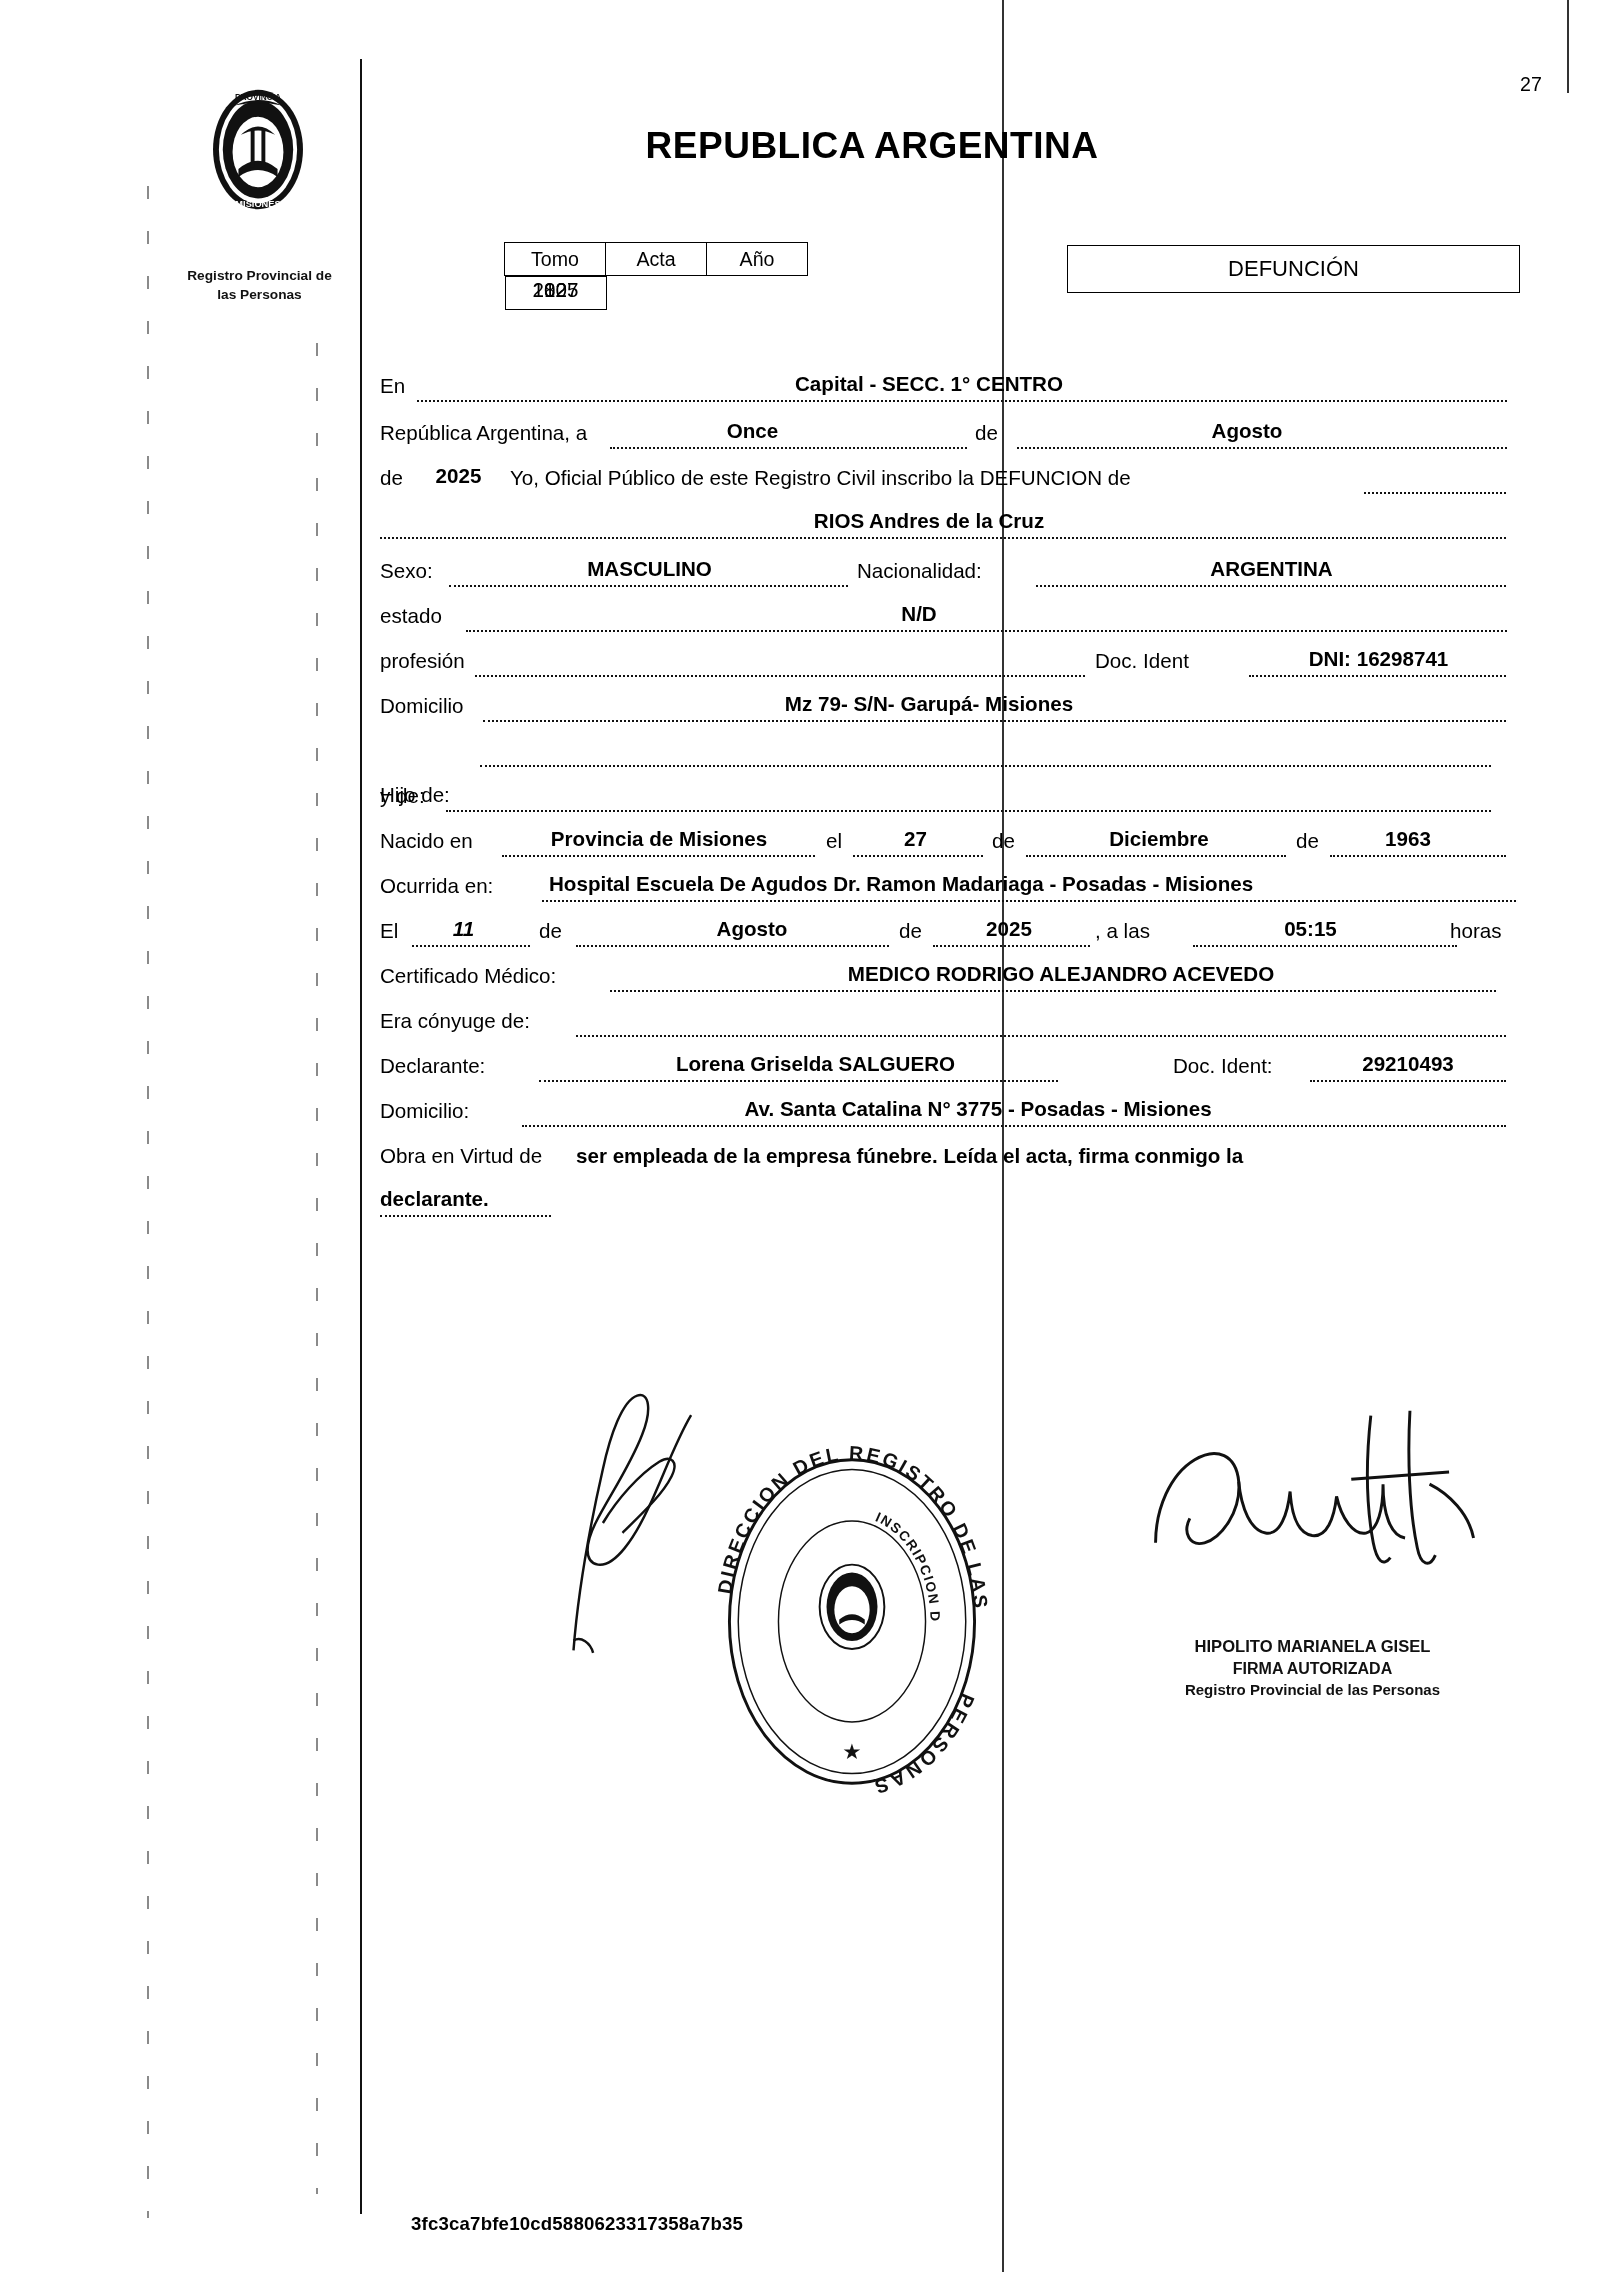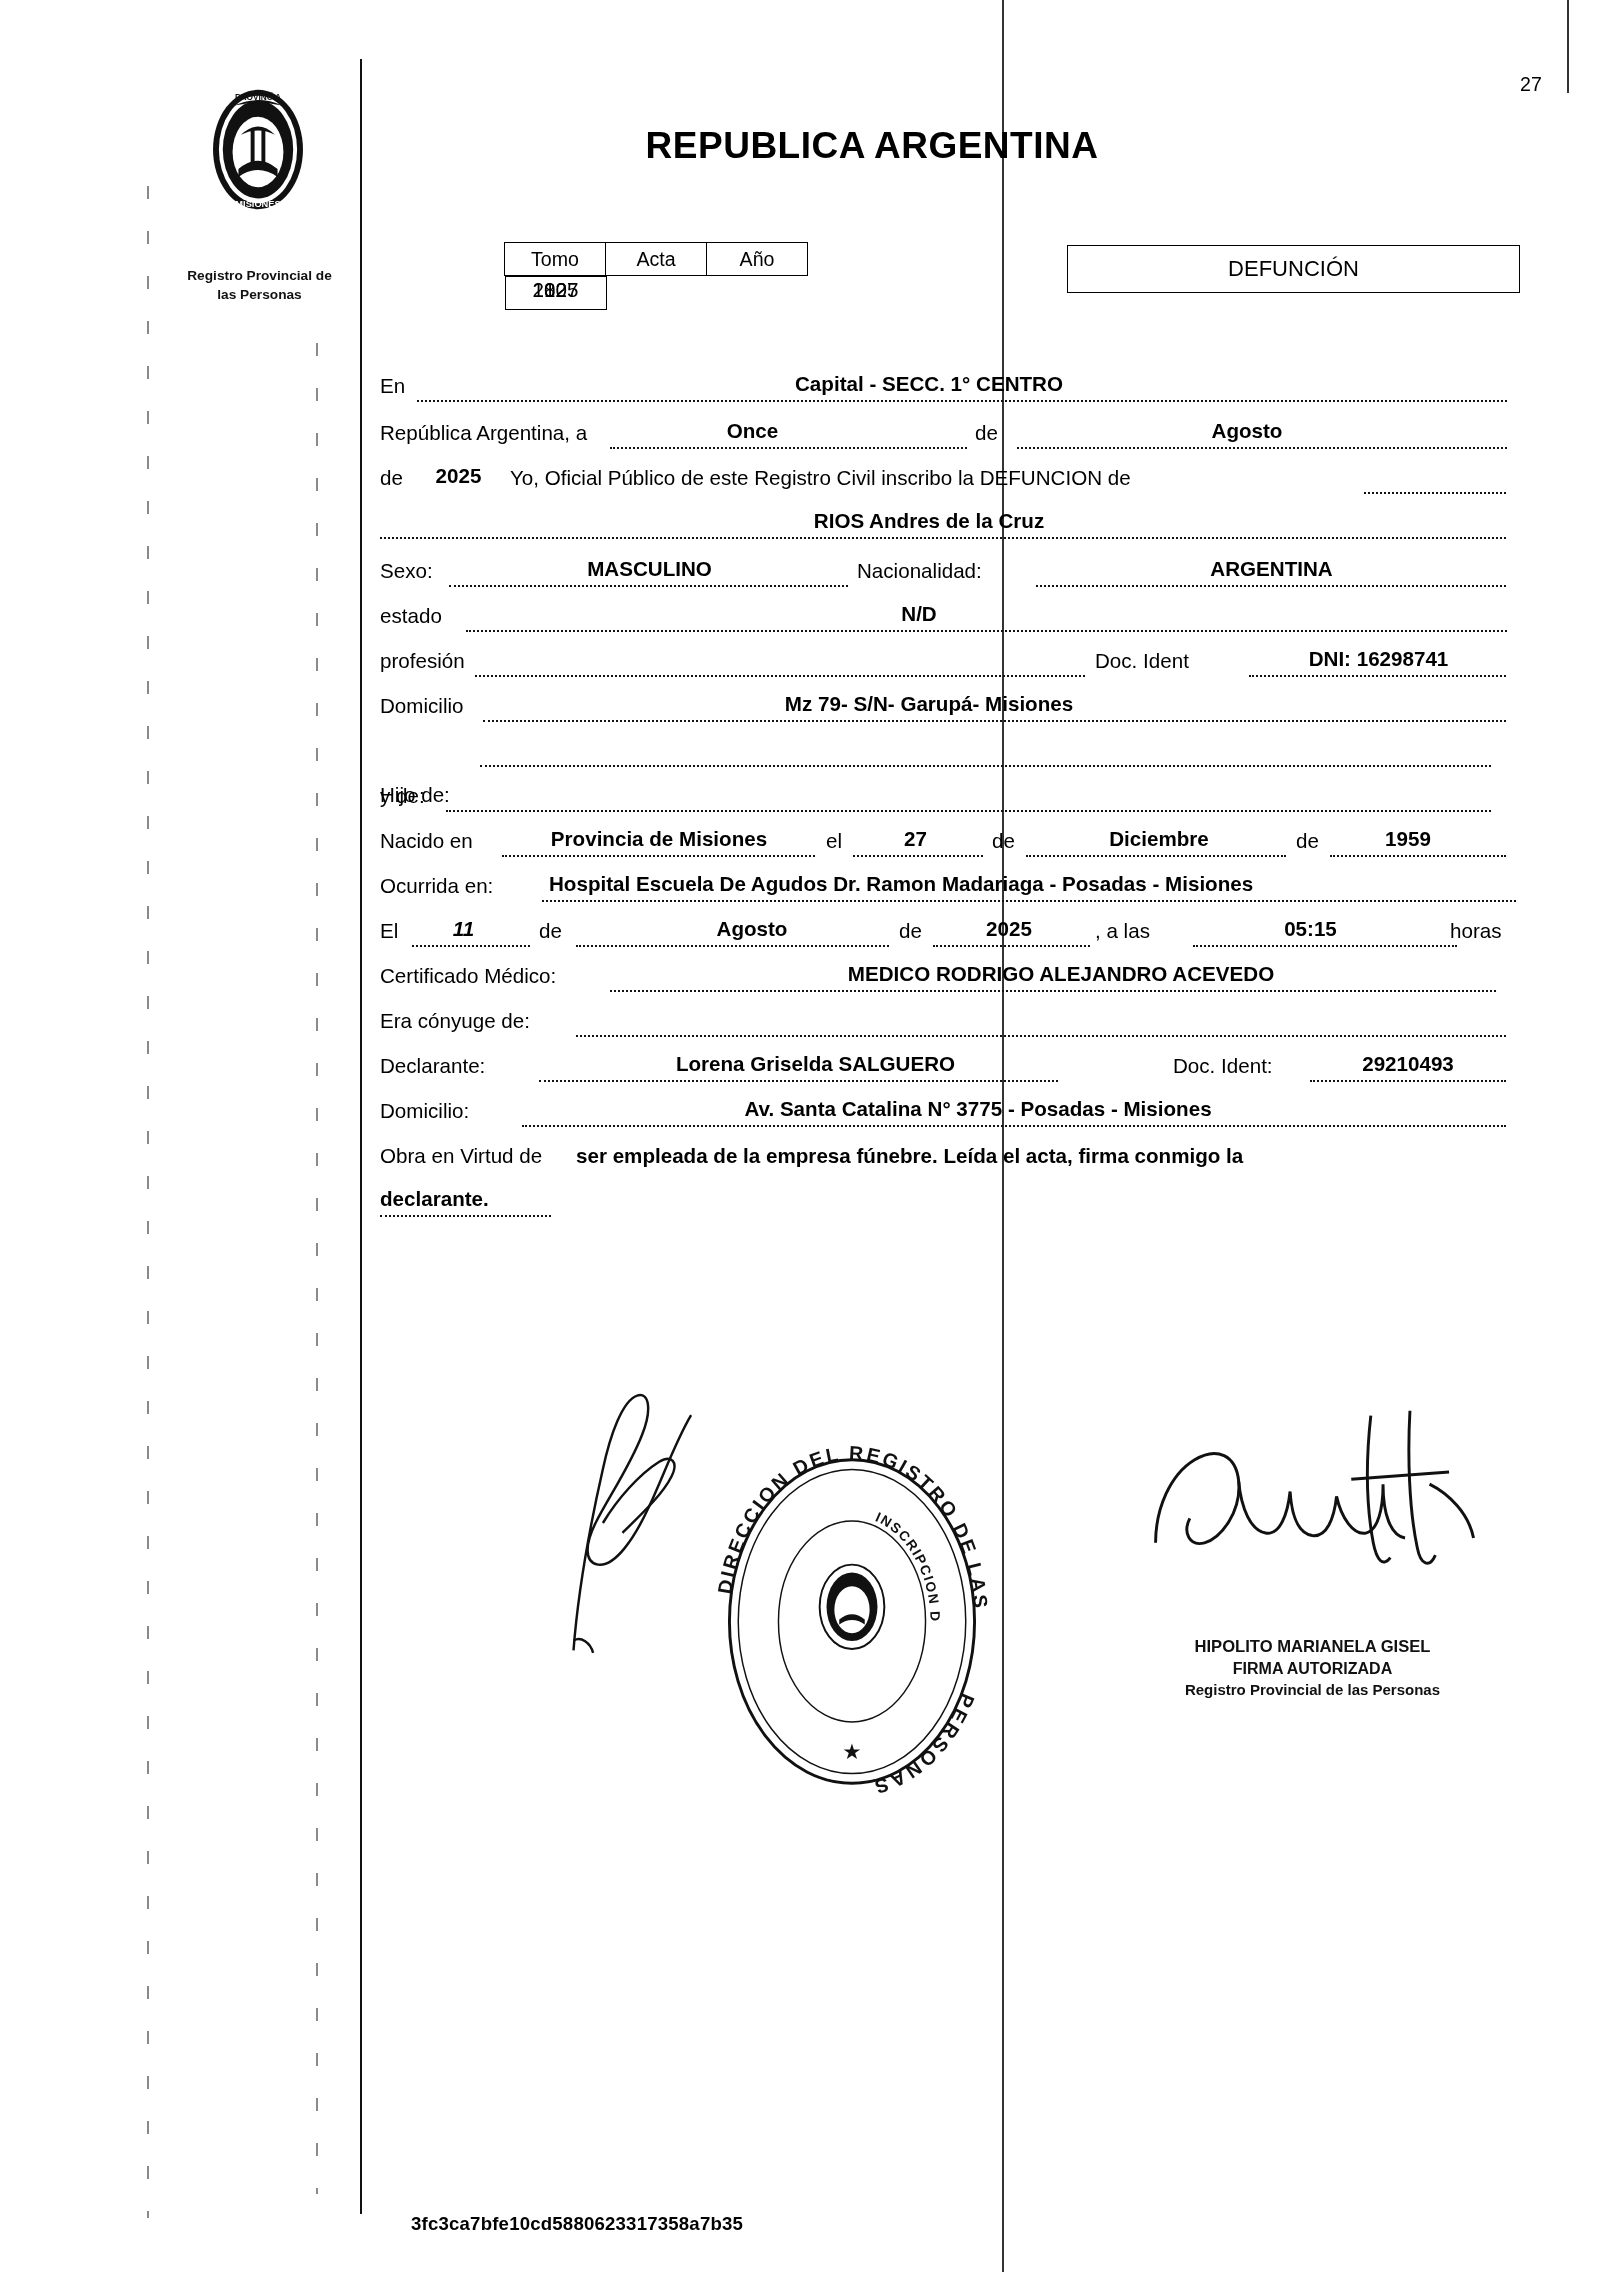--- a/index.html
+++ b/index.html
@@ -312,21 +312,21 @@
       <span class="dots" style="left:122px; top:28px; width:313px;"></span>
       <span class="val" style="left:137px; top:0; width:284px;">Provincia de Misiones</span>
       <span class="lbl" style="left:446px; top:2px;">el</span>
       <span class="dots" style="left:473px; top:28px; width:130px;"></span>
       <span class="val" style="left:499px; top:0; width:73px;">27</span>
       <span class="lbl" style="left:612px; top:2px;">de</span>
       <span class="dots" style="left:646px; top:28px; width:260px;"></span>
       <span class="val" style="left:681px; top:0; width:196px;">Diciembre</span>
       <span class="lbl" style="left:916px; top:2px;">de</span>
       <span class="dots" style="left:950px; top:28px; width:176px;"></span>
-      <span class="val" style="left:974px; top:0; width:108px;">1959</span>
+      <span class="val" style="left:974px; top:0; width:108px;">1963</span>
     </div>
 
     <div class="row" style="height:45px;">
       <span class="lbl" style="left:0; top:2px;">Ocurrida en:</span>
       <span class="dots" style="left:162px; top:28px; width:974px;"></span>
       <span class="val" style="left:169px; top:0; width:960px; text-align:left;">Hospital Escuela De Agudos Dr. Ramon Madariaga - Posadas - Misiones</span>
     </div>
 
     <div class="row" style="height:45px;">
       <span class="lbl" style="left:0; top:2px;">El</span>

